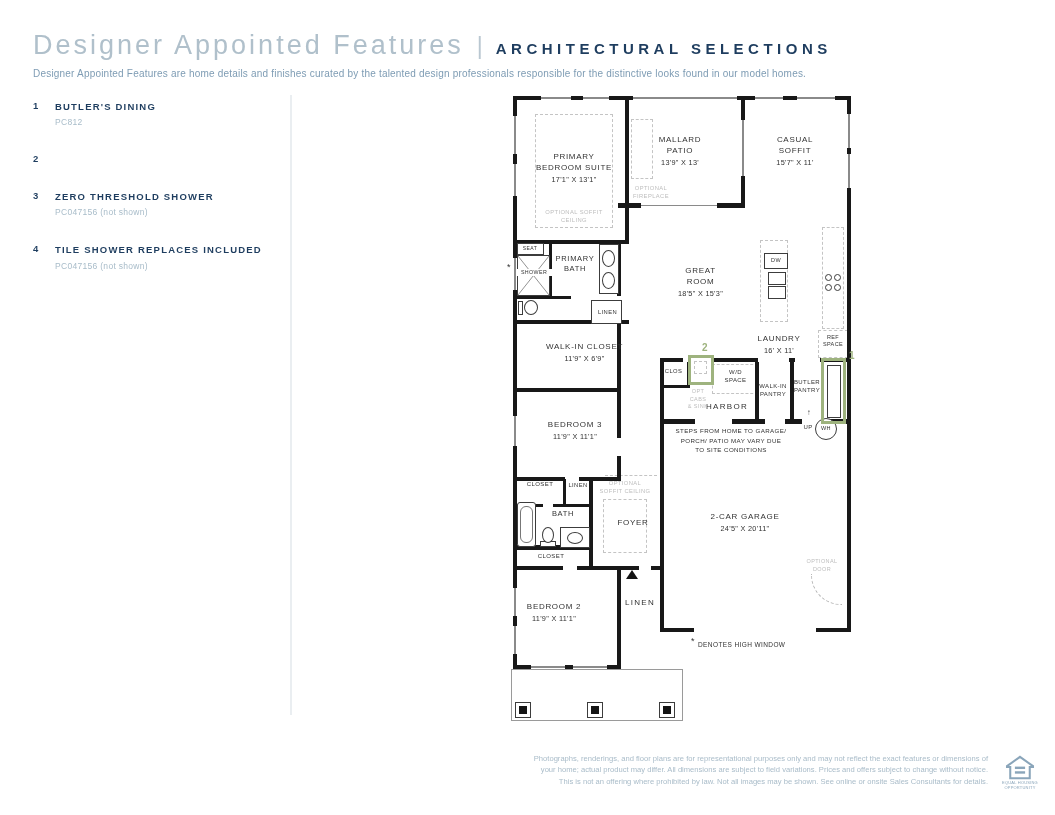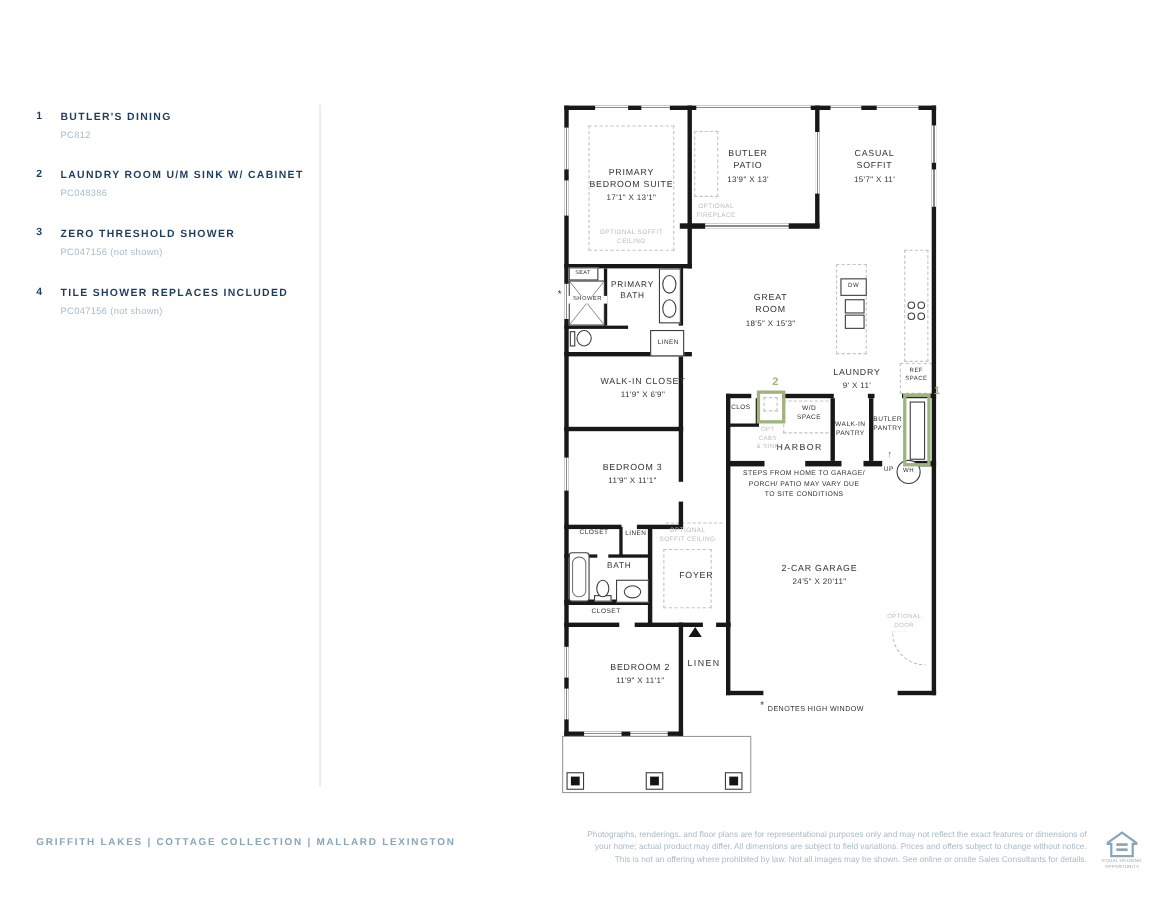--- a/index.html
+++ b/index.html
@@ -54,36 +54,38 @@
        border-right:6px solid transparent;border-bottom:9px solid #141414;z-index:3;}
   .porch-outline{position:absolute;border:1px solid #9a9a9a;z-index:0;box-sizing:border-box;}
   #door-arc{position:absolute;width:30px;height:30px;border-left:1px dashed #b8b8b8;
             border-bottom:1px dashed #b8b8b8;border-radius:0 0 0 30px;z-index:2;}
   .dash-line-h{position:absolute;border-top:1px dashed #c4c4c4;z-index:0;}
 </style>
 </head>
 <body>
 
 <div id="hdr">
+  <div class="hdr-row">
+    <span class="hdr-title">Designer Appointed Features</span>
+    <span class="hdr-sep">|</span>
+    <span class="hdr-section">ARCHITECTURAL SELECTIONS</span>
+  </div>
+  <div class="hdr-desc">Designer Appointed Features are home details and finishes curated by the talented design professionals responsible for the distinctive looks found in our model homes.</div>
 </div>
 
 <div id="features">
   <div class="feat">
     <div class="feat-num">1</div>
     <div class="feat-body">
       <div class="feat-title">BUTLER'S DINING</div>
       <div class="feat-code">PC812</div>
     </div>
   </div>
   <div class="feat">
     <div class="feat-num">2</div>
-    <div class="feat-body">
-      <div class="feat-title">LAUNDRY ROOM U/M SINK W/ CABINET</div>
-      <div class="feat-code">PC048386</div>
-    </div>
   </div>
   <div class="feat">
     <div class="feat-num">3</div>
     <div class="feat-body">
       <div class="feat-title">ZERO THRESHOLD SHOWER</div>
       <div class="feat-code">PC047156 (not shown)</div>
     </div>
   </div>
   <div class="feat">
     <div class="feat-num">4</div>
@@ -156,39 +158,39 @@
   <div class="green-num" style="left:344px;top:262px">1</div>
 
   <div class="rlab" style="left:30px;top:64px;width:78px">
     <div class="rname">PRIMARY
 BEDROOM SUITE</div>
     <div class="rdims">17'1" X 13'1"</div>
   </div>
   <div class="glab" style="left:36px;top:120px;width:66px">OPTIONAL SOFFIT
 CEILING</div>
   <div class="rlab" style="left:136px;top:47px;width:78px">
-    <div class="rname">BUTLER
+    <div class="rname">MALLARD
 PATIO</div>
     <div class="rdims">13'9" X  13'</div>
   </div>
   <div class="glab" style="left:122px;top:96px;width:48px">OPTIONAL
 FIREPLACE</div>
   <div class="rlab" style="left:253px;top:47px;width:74px">
     <div class="rname">CASUAL
 SOFFIT</div>
     <div class="rdims">15'7" X 11'</div>
   </div>
   <div class="rlab" style="left:158px;top:178px;width:75px">
     <div class="rname">GREAT
 ROOM</div>
     <div class="rdims">18'5" X 15'3"</div>
   </div>
   <div class="rlab" style="left:243px;top:246px;width:62px">
     <div class="rname">LAUNDRY</div>
-    <div class="rdims">9' X 11'</div>
+    <div class="rdims">16' X 11'</div>
   </div>
   <div class="rlab" style="left:48px;top:166px;width:44px">
     <div class="rname" style="font-size:7.5px">PRIMARY
 BATH</div>
   </div>
   <div class="rlab" style="left:32px;top:254px;width:95px">
     <div class="rname">WALK-IN CLOSET</div>
     <div class="rdims">11'9" X 6'9"</div>
   </div>
   <div class="rlab" style="left:25px;top:332px;width:90px">
@@ -196,21 +198,21 @@
     <div class="rdims">11'9" X 11'1"</div>
   </div>
   <div class="rlab" style="left:38px;top:421px;width:40px">
     <div class="rname" style="font-size:7.5px">BATH</div>
   </div>
   <div class="rlab" style="left:98px;top:430px;width:60px">
     <div class="rname">FOYER</div>
   </div>
   <div class="glab" style="left:86px;top:391px;width:68px">OPTIONAL
 SOFFIT CEILING</div>
-  <div class="rlab" style="left:32px;top:514px;width:90px">
+  <div class="rlab" style="left:4px;top:514px;width:90px">
     <div class="rname">BEDROOM 2</div>
     <div class="rdims">11'9" X 11'1"</div>
   </div>
   <div class="rlab" style="left:110px;top:510px;width:50px">
     <div class="rname" style="letter-spacing:1.3px">LINEN</div>
   </div>
   <div class="rlab" style="left:188px;top:424px;width:104px">
     <div class="rname">2-CAR GARAGE</div>
     <div class="rdims">24'5" X 20'11"</div>
   </div>
@@ -305,21 +307,20 @@
     <div class="win-v" style="left: 8px; top: 170px; width: 4px; height: 32px;"></div>
     <div class="win-v" style="left: 8px; top: 328px; width: 4px; height: 30px;"></div>
     <div class="win-v" style="left: 8px; top: 500px; width: 4px; height: 28px;"></div>
     <div class="win-v" style="left: 8px; top: 538px; width: 4px; height: 28px;"></div>
     <div class="win-v" style="left: 236px; top: 32px; width: 4px; height: 56px;"></div>
     <div class="win-v" style="left: 342px; top: 26px; width: 4px; height: 34px;"></div>
     <div class="win-v" style="left: 342px; top: 66px; width: 4px; height: 34px;"></div>
   </div>
 
 <div id="footer-left">
-  <div class="fl-line">GRIFFITH LAKES | COTTAGE COLLECTION | MALLARD LEXINGTON</div>
 </div>
 <div id="disclaimer">Photographs, renderings, and floor plans are for representational purposes only and may not reflect the exact features or dimensions of your home; actual product may differ. All dimensions are subject to field variations. Prices and offers subject to change without notice. This is not an offering where prohibited by law. Not all images may be shown. See online or onsite Sales Consultants for details.</div>
 <div id="eho">
   <svg width="30" height="26" viewBox="0 0 32 28">
     <path d="M16 2 L30 12 L30 13 L26.5 13 L26.5 25 L5.5 25 L5.5 13 L2 13 L2 12 Z" fill="none" stroke="#8aa5ba" stroke-width="2.2"></path>
     <rect x="10.5" y="12.5" width="11" height="2.6" fill="#8aa5ba"></rect>
     <rect x="10.5" y="17.5" width="11" height="2.6" fill="#8aa5ba"></rect>
   </svg>
   <div class="eho-text">EQUAL HOUSING OPPORTUNITY</div>
 </div>

